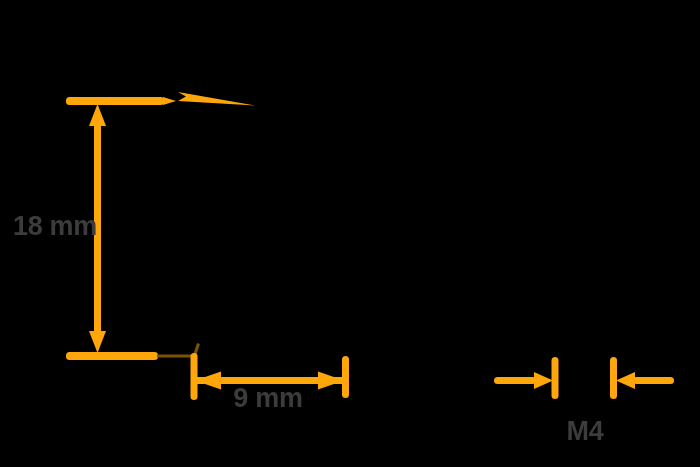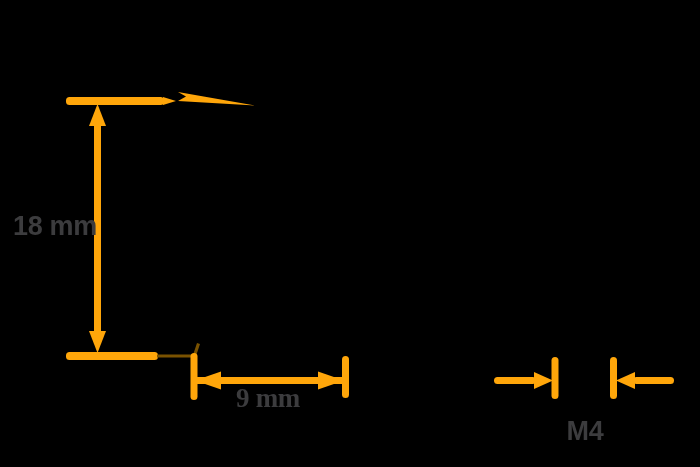--- a/index.html
+++ b/index.html
@@ -17,21 +17,21 @@
     transform: translateX(-50%);
     color: #3C3C3E;
     font-weight: 700;
     font-size: 27px;
     line-height: 1;
     white-space: nowrap;
     letter-spacing: -0.3px;
     user-select: none;
   }
   #label-height { left: 55px;  top: 213px; }
-  #label-width  { left: 268px; top: 385px; font-family: Liberation Serif, serif; }
+  #label-width  { left: 268px; top: 385px; }
   #label-thread { left: 585px; top: 418px; }
 </style>
 </head>
 <body>
 
 <div class="stage">
 
   <svg width="700" height="467" viewBox="0 0 700 467">
 
     <g>

